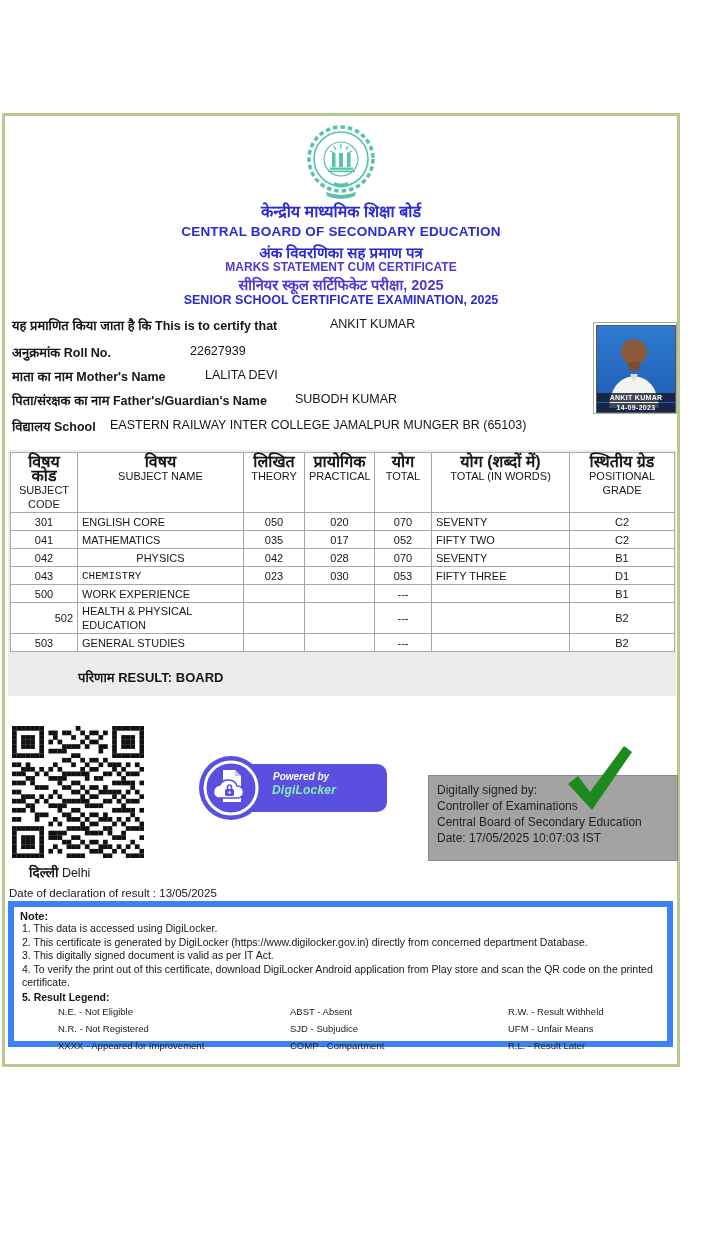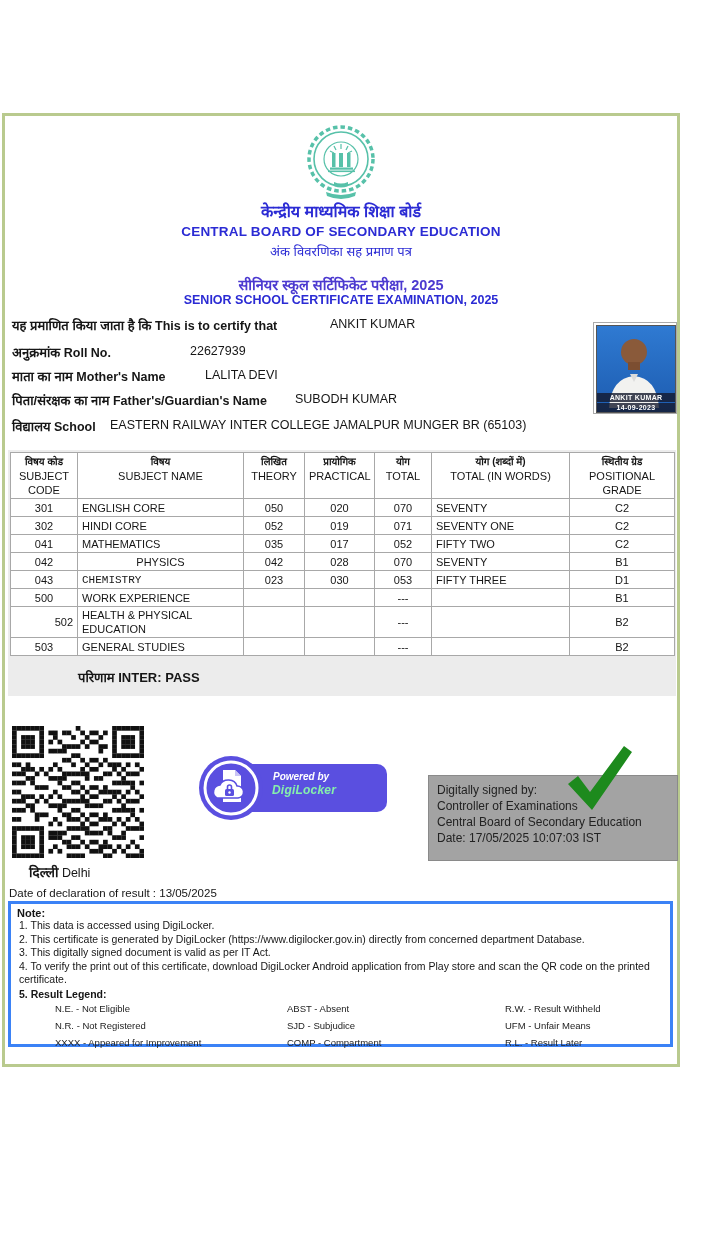--- a/index.html
+++ b/index.html
@@ -11,58 +11,58 @@
   .cert{
     position:absolute;left:2px;top:113px;width:672px;height:948px;
     border:3px solid #b9ca8e;background:#fff;
   }
   
   .hdr{position:absolute;left:0;width:100%;text-align:center;}
   .h-blue{color:#2b2bd4;}
   .logo-wrap{position:absolute;left:0;width:100%;top:6px;text-align:center;}
   .line1{top:84px;font-size:16px;font-weight:700;}
   .line2{top:108px;font-size:13.5px;font-weight:700;letter-spacing:.2px;}
-  .line3{top:126px;font-size:13px;font-weight:400;}
+  .line3{top:126px;font-size:15px;font-weight:700;}
   .line4{top:144px;font-size:12px;font-weight:700;color:#4c3ad0;}
   .line5{top:158px;font-size:14.5px;font-weight:700;color:#4c3ad0;}
   .line6{top:177px;font-size:12.5px;font-weight:600;}
   
   .info-row{position:absolute;left:7px;right:7px;font-size:12.5px;white-space:nowrap;}
   .lbl-hi{font-weight:700;font-size:13px;}
   .lbl-en{font-weight:700;}
   .info-val{position:absolute;top:1px;font-weight:400;}
   
   .photo{position:absolute;left:588px;top:206px;width:78px;height:86px;border:1px solid #aaa;background:#fff;padding:2px;}
   .photo-inner{position:relative;width:100%;height:100%;border:1px solid #555;overflow:hidden;background:linear-gradient(#2f7ad2,#1d5cb0);}
   .photo-cap{position:absolute;left:0;right:0;text-align:center;background:rgba(20,25,45,.8);color:#fff;font-weight:700;font-size:7px;line-height:9px;letter-spacing:.3px;}
   .cap-name{bottom:10px;}
   .cap-date{bottom:0;}
   
   .marks-panel{position:absolute;left:3px;top:334px;width:668px;height:246px;background:#ececec;}
   table.marks{border-collapse:collapse;position:absolute;left:2px;top:2px;width:664px;background:#fff;table-layout:fixed;}
   table.marks th, table.marks td{border:1px solid #a8a8a8;padding:1px 4px;font-size:11px;line-height:14px;}
   table.marks th{font-weight:400;vertical-align:top;padding-top:2px;}
-  table.marks th .hi{font-weight:700;font-size:10px;}
+  table.marks th .hi{font-weight:700;font-size:16px;}
   table.marks th .en{font-size:11px;}
   table.marks td{height:15px;}
   .result-band{position:absolute;left:70px;top:218px;font-size:13px;font-weight:700;}
   
   .qr{position:absolute;left:7px;top:610px;width:132px;height:132px;background:#fff;}
   .place{position:absolute;left:24px;top:747px;font-size:12.5px;text-align:center;}
   .place .hi{font-weight:700;font-size:13.5px;}
   .decl{position:absolute;left:4px;top:771px;font-size:11.5px;}
   .dl-badge{position:absolute;left:226px;top:648px;width:156px;height:48px;background:#5a4fe0;border-radius:10px;}
   .dl-emblem{position:absolute;left:-32px;top:-8px;}
   .dl-powered{position:absolute;left:42px;top:7px;color:#fff;font-size:10px;font-style:italic;font-weight:600;}
   .dl-name{position:absolute;left:41px;top:19px;color:#86efac;font-size:12px;font-weight:700;letter-spacing:.2px;font-style:italic;}
   .sig-box{position:absolute;left:423px;top:659px;width:248px;height:84px;border:1px solid #8a8a8a;background:#a3a3a3;}
   .sig-box .t{position:absolute;left:8px;right:4px;font-size:12px;line-height:16px;color:#222;}
   .sig-check{position:absolute;left:553px;top:626px;}
   
-  .note-box{position:absolute;left:3px;top:785px;width:665px;height:146px;border:3px solid #3b82f6;background:#fff;padding:3px 6px;box-sizing:border-box;}
+  .note-box{position:absolute;left:3px;top:785px;width:665px;height:146px;border:6px solid #3b82f6;background:#fff;padding:3px 6px;box-sizing:border-box;}
   .note-title{font-size:11px;font-weight:700;}
   .note-item{font-size:10.5px;line-height:13.5px;padding-left:2px;}
   .legend-title{font-size:10.5px;line-height:14px;padding-left:2px;font-weight:bold;}
   .legend{margin-left:38px;margin-top:2px;display:grid;grid-template-columns:232px 218px auto;row-gap:6px;}
   .legend-cell{font-size:9.5px;color:#222;}
 </style>
 </head>
 <body>
 
 <div class="cert">
@@ -90,20 +90,21 @@
       </g>
 
       <path d="M28 60 Q35 63 42 60 L42 64 Q35 67 28 64 Z" fill="#57c1a9"></path>
       <path d="M20 70 Q35 76 50 70 L49 74 Q35 80 21 74 Z" fill="#57c1a9"></path>
     </svg>
   </div>
 
   <div class="hdr line1 h-blue">केन्द्रीय माध्यमिक शिक्षा बोर्ड</div>
   <div class="hdr line2 h-blue">CENTRAL BOARD OF SECONDARY EDUCATION</div>
   <div class="hdr line3 h-blue">अंक विवरणिका सह प्रमाण पत्र</div>
+  <div class="hdr line4">MARKS STATEMENT CUM CERTIFICATE</div>
   <div class="hdr line5">सीनियर स्कूल सर्टिफिकेट परीक्षा, 2025</div>
   <div class="hdr line6 h-blue">SENIOR SCHOOL CERTIFICATE EXAMINATION, 2025</div>
 
   <div class="info-row" style="top:200px">
     <span class="lbl-hi">यह प्रमाणित किया जाता है कि</span>
     <span class="lbl-en">This is to certify that</span>
     <span class="info-val" style="left:318px">ANKIT KUMAR</span>
   </div>
   <div class="info-row" style="top:227px">
     <span class="lbl-hi">अनुक्रमांक</span>
@@ -183,29 +184,20 @@
         </tr>
       </thead>
       <tbody>
           <tr>
             <td style="text-align: center;">301</td>
             <td style="text-align: left;">ENGLISH CORE</td>
             <td style="text-align: center;">050</td>
             <td style="text-align: center;">020</td>
             <td style="text-align: center;">070</td>
             <td style="text-align: left;">SEVENTY</td>
-            <td style="text-align: center;">C2</td>
-          </tr>
-          <tr>
-            <td style="text-align: center;">302</td>
-            <td style="text-align: left;">HINDI CORE</td>
-            <td style="text-align: center;">052</td>
-            <td style="text-align: center;">019</td>
-            <td style="text-align: center;">071</td>
-            <td style="text-align: left;">SEVENTY ONE</td>
             <td style="text-align: center;">C2</td>
           </tr>
           <tr>
             <td style="text-align: center;">041</td>
             <td style="text-align: left;">MATHEMATICS</td>
             <td style="text-align: center;">035</td>
             <td style="text-align: center;">017</td>
             <td style="text-align: center;">052</td>
             <td style="text-align: left;">FIFTY TWO</td>
             <td style="text-align: center;">C2</td>
@@ -252,21 +244,21 @@
             <td style="text-align: center;"></td>
             <td style="text-align: center;"></td>
             <td style="text-align: center;">---</td>
             <td style="text-align: left;"></td>
             <td style="text-align: center;">B2</td>
           </tr>
         </tbody>
     </table>
     <div class="result-band">
       <span>परिणाम</span>
-      <span>INTER: PASS</span>
+      <span>RESULT: BOARD</span>
     </div>
   </div>
 
   <div class="qr">
     <svg id="qr" width="132" height="132" viewBox="0 0 132 132" fill="#111">
         <rect x="0.00" y="0.00" width="4.70" height="4.70"></rect>
         <rect x="4.55" y="0.00" width="4.70" height="4.70"></rect>
         <rect x="9.10" y="0.00" width="4.70" height="4.70"></rect>
         <rect x="13.66" y="0.00" width="4.70" height="4.70"></rect>
         <rect x="18.21" y="0.00" width="4.70" height="4.70"></rect>

